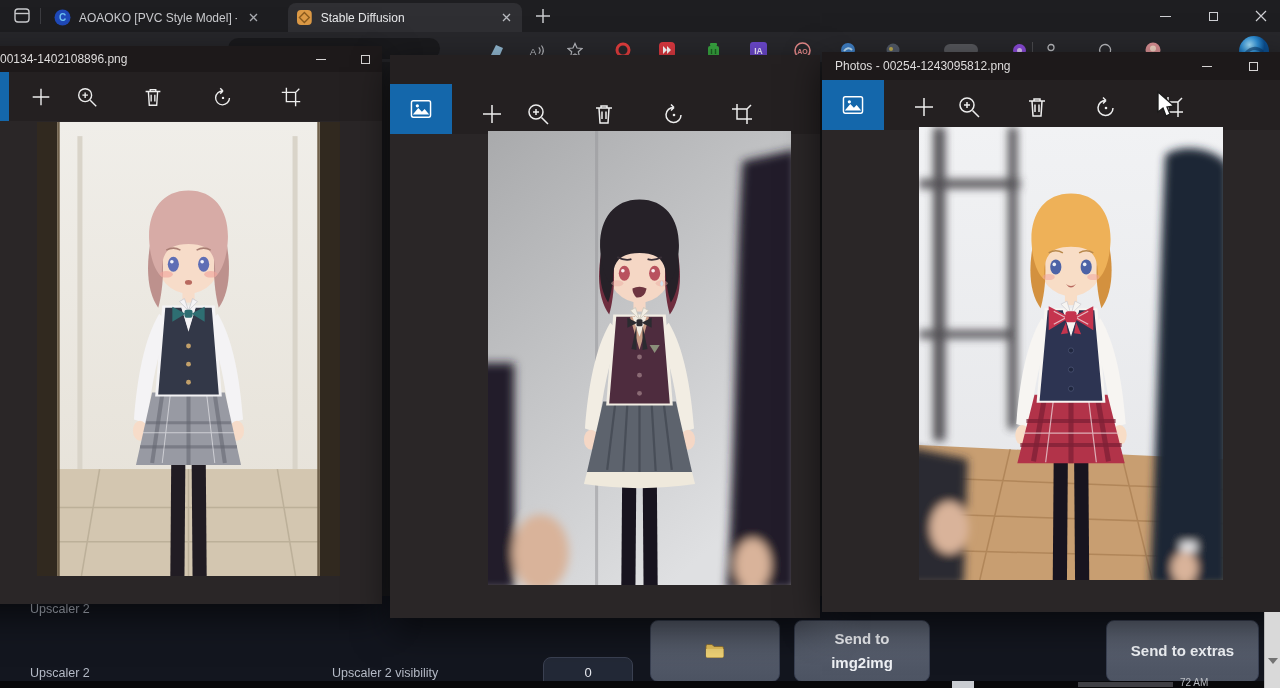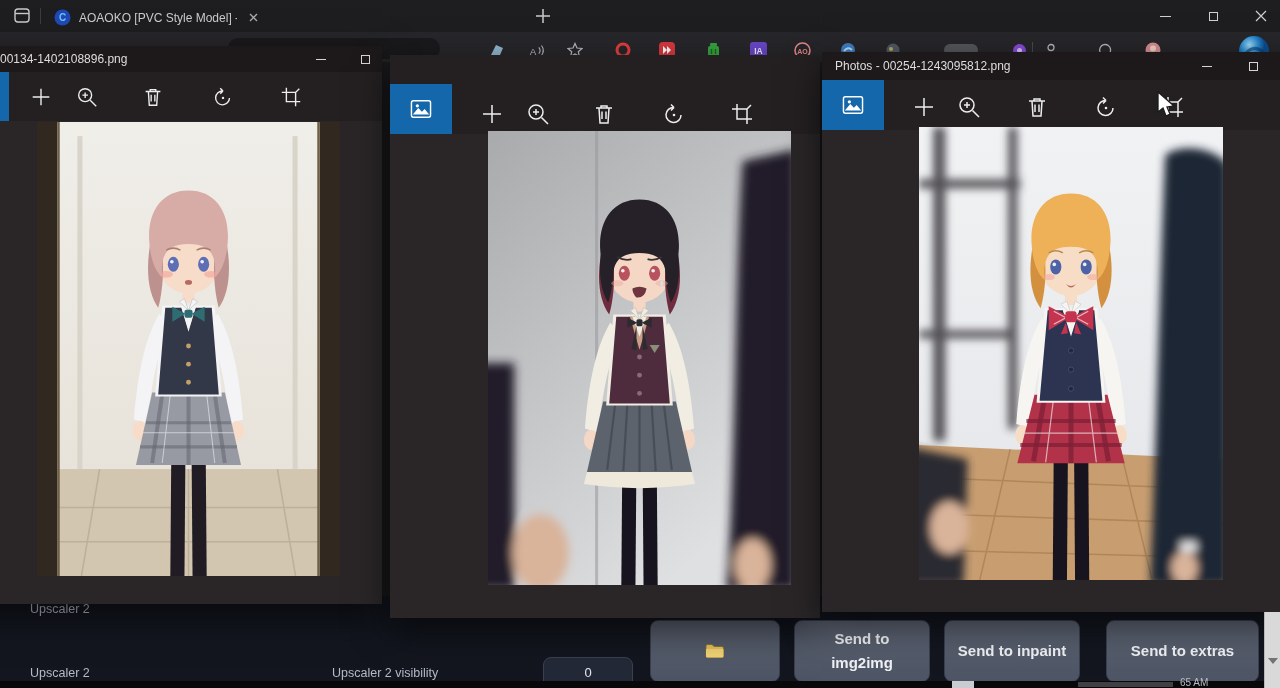--- a/index.html
+++ b/index.html
@@ -77,20 +77,32 @@
         <text x="8.5" y="12" text-anchor="middle" font-size="10" font-weight="bold" fill="#6fc3f0">C</text>
       </svg>
       <span class="tab-title" style="width:158px">AOAOKO [PVC Style Model] - PV</span>
       <span class="tab-close">
         <svg width="9" height="9" viewBox="0 0 9 9">
             <path d="M1,1 L8,8 M8,1 L1,8" stroke="#a9abb0" stroke-width="1.3"></path>
           </svg>
       </span>
     </div>
 
+    <div class="abs tab active" style="left:288px;width:234px;">
+      <svg width="17" height="17" viewBox="0 0 17 17">
+        <rect x="1" y="1" width="15" height="15" rx="4" fill="#dd9a46"></rect>
+        <path d="M8.5,3.5 L13.5,8.5 L8.5,13.5 L3.5,8.5 Z" fill="none" stroke="#8a5a1e" stroke-width="1.4"></path>
+      </svg>
+      <span class="tab-title" style="width:160px">Stable Diffusion</span>
+      <span class="tab-close" style="margin-left:12px">
+        <svg width="9" height="9" viewBox="0 0 9 9">
+            <path d="M1,1 L8,8 M8,1 L1,8" stroke="#b9bbc0" stroke-width="1.3"></path>
+          </svg>
+      </span>
+    </div>
 
     <div class="abs" style="left:534px;top:7px;">
       <svg width="18" height="18" viewBox="0 0 18 18">
           <path d="M9,2 V16 M2,9 H16" stroke="#c9cacd" stroke-width="1.5"></path>
         </svg>
     </div>
 
     <div class="abs wincontrols" style="left:1148px">
         <span class="glyph-min"></span>
       </div>
@@ -211,21 +223,20 @@
     <div class="abs sd-label" style="left:332px;top:70px">Upscaler 2 visibility</div>
     <div class="abs sd-num">0</div>
 
     <div class="abs sd-btn" style="left:650px;width:130px">
       <svg width="20" height="16" viewBox="0 0 20 16">
         <path d="M1,3 Q1,1.5 2.5,1.5 L7,1.5 L9,3.5 L17,3.5 Q18.5,3.5 18.5,5 L18.5,13 Q18.5,14.5 17,14.5 L2.5,14.5 Q1,14.5 1,13 Z" fill="#e9c45d" stroke="#8a6d2f" stroke-width=".8"></path>
         <path d="M1,6 L18.5,6 L18.5,13 Q18.5,14.5 17,14.5 L2.5,14.5 Q1,14.5 1,13 Z" fill="#f3d678"></path>
       </svg>
     </div>
     <div class="abs sd-btn" style="left:794px;width:136px">Send to img2img</div>
-    <div class="abs sd-btn" style="left:944px;width:136px">Send to inpaint</div>
     <div class="abs sd-btn" style="left:1106px;width:153px">Send to extras</div>
   </div>
 
   <div class="pwin" style="left:-48px;top:46px;width:430px;height:558px">
     <div class="pw-bar" style="height:26px">
       <span style="position:absolute;left:48px">00134-1402108896.png</span>
       <span class="pw-ctl" style="left:360px;top:6px">
           <span class="pw-glyph-min"></span>
         </span>
       <span class="pw-ctl" style="left:405px;top:6px">
@@ -525,18 +536,18 @@
       </svg>
     </div>
   </div>
 
   <div class="abs pagescroll">
     <span class="scroll-arrow"></span>
   </div>
   <div class="abs taskbar"></div>
   <div class="abs" style="left:952px;top:681px;width:22px;height:7px;background:#c9ccd1"></div>
   <div class="abs" style="left:1078px;top:682px;width:95px;height:5px;background:#3f3f44"></div>
-  <div class="abs clock">65 AM</div>
+  <div class="abs clock">72 AM</div>
 
   <svg class="abs" style="left:1155px;top:90px;z-index:50" width="20" height="28" viewBox="0 0 20 28">
     <path d="M3,2 L3,22 L8,18 L11,26 L15,24 L12,17 L19,16 Z" fill="#fff" stroke="#1a1a1a" stroke-width="1.3"></path>
   </svg>
 </div>
 
 </body></html>

